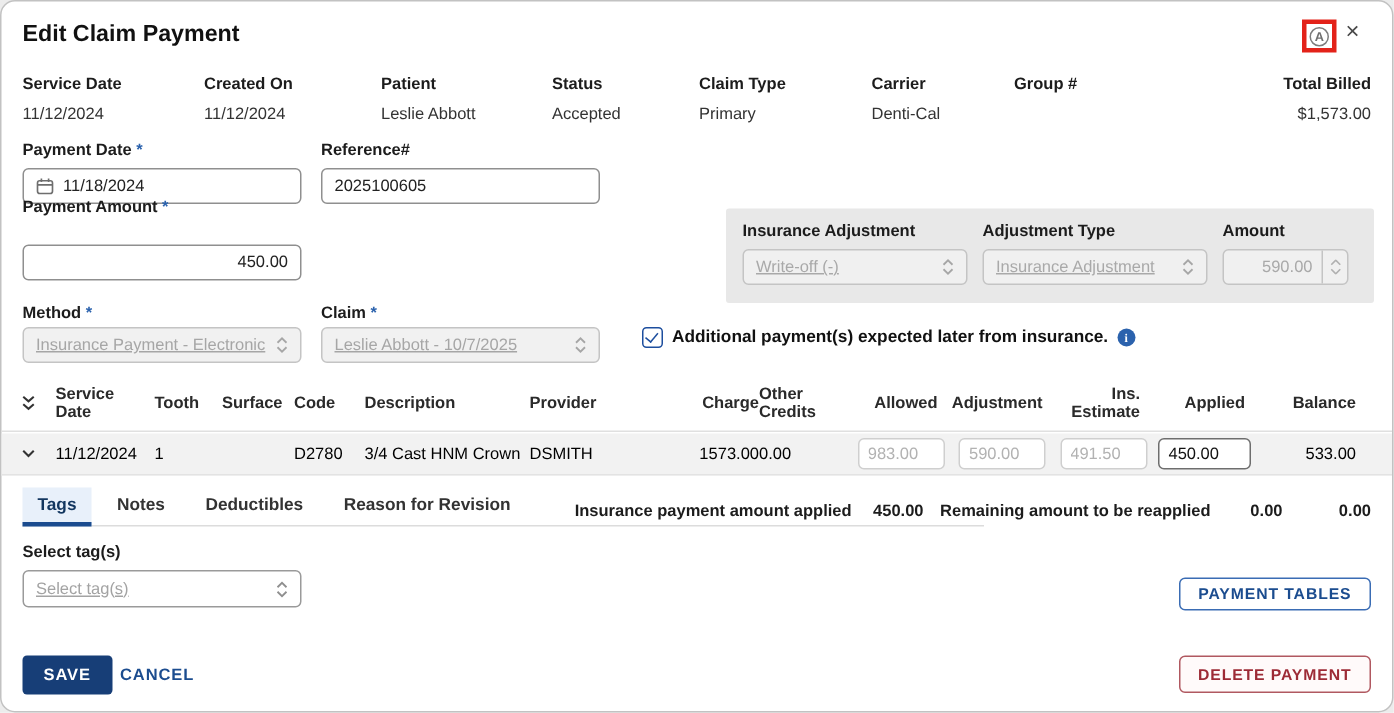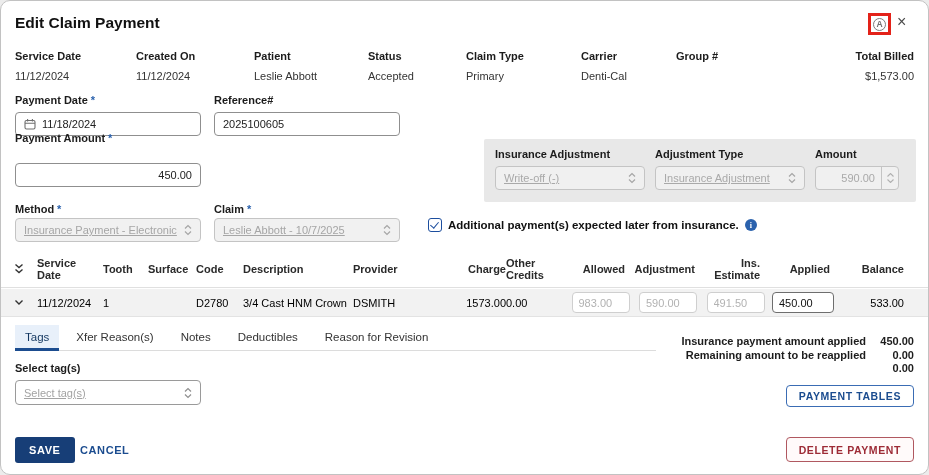--- a/index.html
+++ b/index.html
@@ -57,25 +57,25 @@
   .c-charge{width:57px;text-align:right}.c-ocred{width:62px;}
   .c-allowed{width:65px;display:flex;justify-content:center}.c-adj{width:70px;display:flex;justify-content:center}
   .c-insest{width:65px;display:flex;justify-content:center}.c-applied{width:70px;display:flex;justify-content:center}
   .c-bal{width:80px;text-align:right;padding-right:14px;}
   .c.h.c-allowed,.c.h.c-adj,.c.h.c-insest,.c.h.c-applied{display:flex;justify-content:flex-end;text-align:right;padding-right:8px;}
   .cell-input{width:58px;height:21px;border:1px solid #cfcfcf;border-radius:4px;background:#fff;color:#b2b2b2;font-size:11px;padding:0 6px;font-family:"Liberation Sans",sans-serif;}
   .cell-input.editable{border:1px solid #6e6e6e;color:#111;width:62px;}
 
   
   #tabs{left:14px;top:324px;width:641px;height:26px;display:flex;border-bottom:1px solid #dcdcdc;}
-  .tab{padding:0 10px;margin-right:7px;font-size:11.5px;font-weight:400;color:#333;display:flex;align-items:center;cursor:pointer;border-bottom:3px solid transparent;height:26px;}
+  .tab{padding:0 10px;margin-right:7px;font-size:11.5px;font-weight:700;color:#333;display:flex;align-items:center;cursor:pointer;border-bottom:3px solid transparent;height:26px;}
   .tab.active{background:#e8f0fa;color:#12365f;border-bottom:3px solid #1b4c8f;}
 
   
-  #summary{right:14px;top:334px;display:flex;flex-direction:column;gap:1px;}
+  #summary{right:14px;top:334px;display:flex;flex-direction:row;gap:11px;}
   .sum-row{display:flex;justify-content:flex-end;font-size:11px;font-weight:700;color:#1c1c1c;line-height:12.5px;}
   .sum-row .sv{width:48px;text-align:right;}
 
   
   #tag-label{left:14px;top:361px;}
   #tag-select{left:14px;top:379px;height:25px;border-color:#9a9a9a;background:#fff;color:#a3a3a3;}
 
   
   #pt-btn{right:14px;top:384px;height:22px;padding:0 12px;border:1px solid #3a6cb4;border-radius:4px;background:#fff;color:#1b4c8f;font-weight:700;font-size:10.5px;letter-spacing:.6px;display:flex;align-items:center;cursor:pointer;}
   #save-btn{left:14px;top:436px;height:26px;padding:0 14px;background:#173e77;border:none;border-radius:3px;color:#fff;font-weight:700;font-size:11px;letter-spacing:.6px;display:flex;align-items:center;cursor:pointer;}
@@ -263,21 +263,20 @@
         <input class="cell-input" disabled="" value="491.50" style="">
       </div>
     <div class="c c-applied">
         <input class="cell-input editable" value="450.00" style="">
       </div>
     <div class="c c-bal">533.00</div>
   </div>
 
   <div id="tabs" class="abs">
     <div class="tab active">Tags</div>
-    <div class="tab">Xfer Reason(s)</div>
     <div class="tab">Notes</div>
     <div class="tab">Deductibles</div>
     <div class="tab">Reason for Revision</div>
   </div>
 
   <div id="summary" class="abs">
     <div class="sum-row">
       <span>Insurance payment amount applied</span>
       <span class="sv">450.00</span>
     </div>

